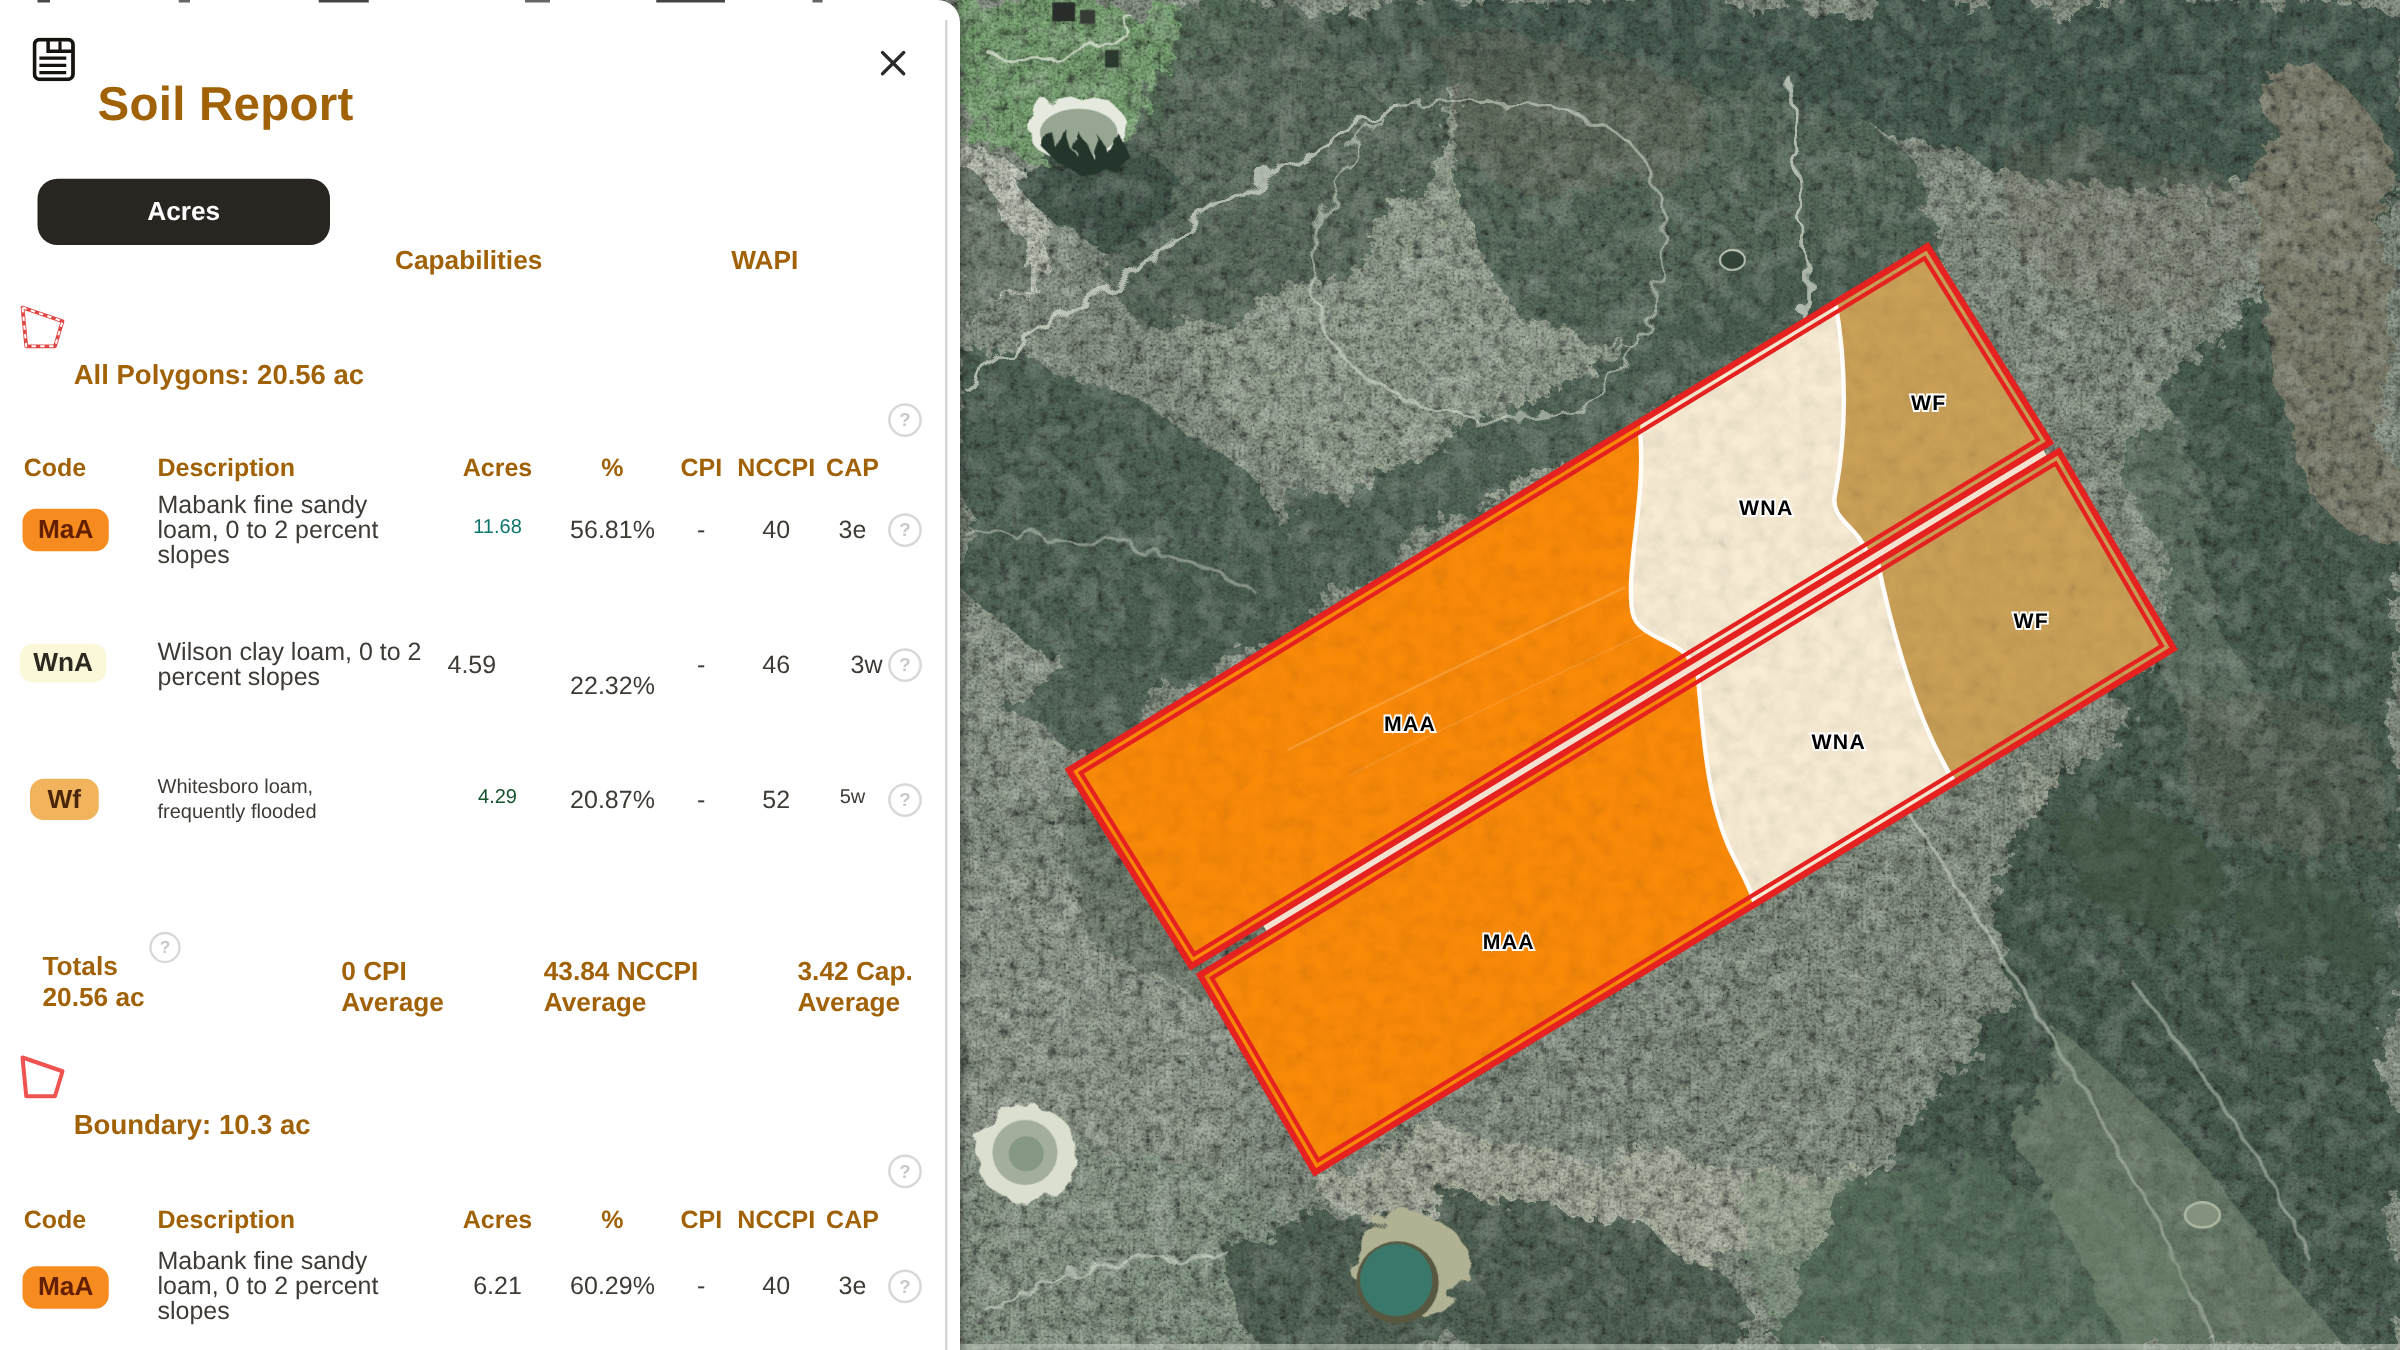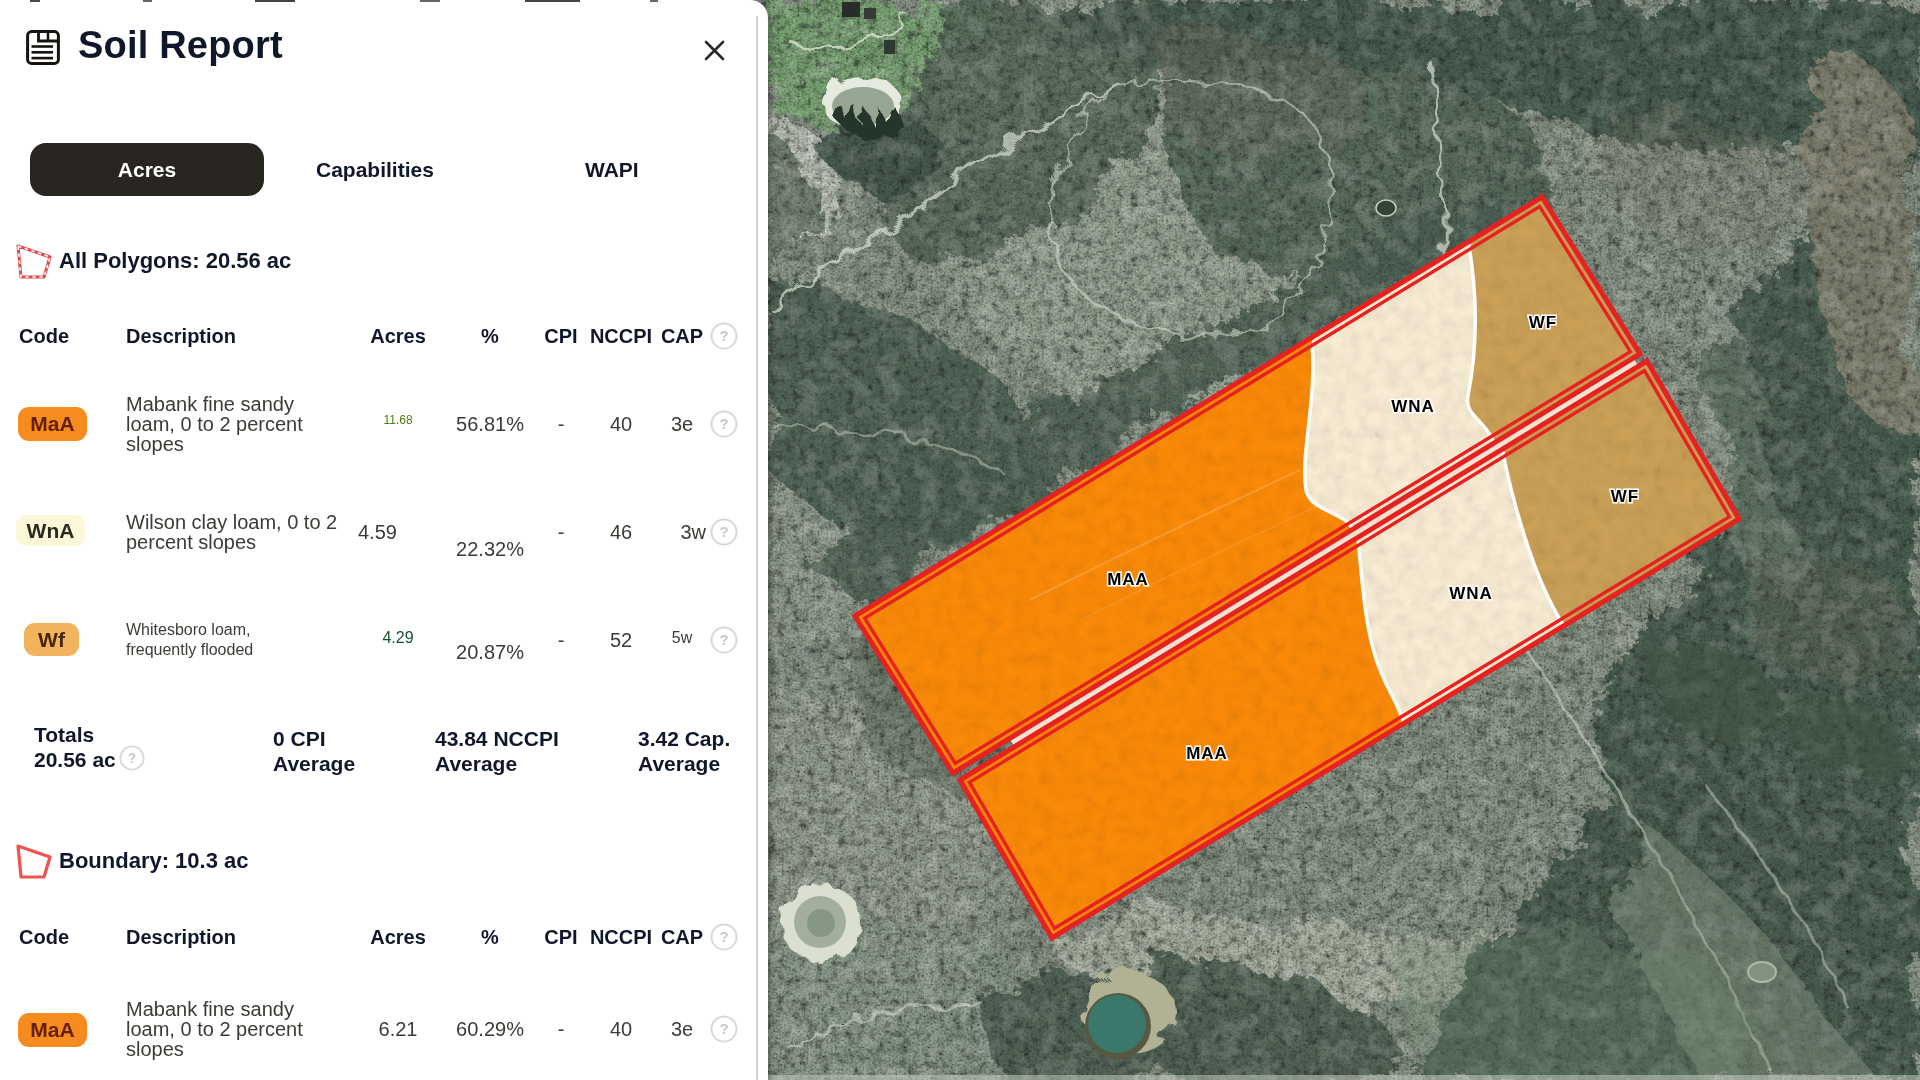--- a/index.html
+++ b/index.html
@@ -1,19 +1,19 @@
 <!DOCTYPE html>
 <html><head>
 <meta charset="utf-8">
 <style>
   html,body{margin:0;padding:0;width:1920px;height:1080px;overflow:hidden;background:#6e8072;font-family:"Liberation Sans",sans-serif;}
   #map{position:absolute;left:0;top:0;width:1920px;height:1080px;}
   #panel{position:absolute;left:0;top:0;width:768px;height:1080px;background:#ffffff;border-top-right-radius:18px;box-shadow:2px 0 6px rgba(0,0,0,.35);}
   .abs{position:absolute;}
-  .b{font-weight:bold;color:#0f172a;}
+  .b{font-weight:bold;color:#a16207;margin-top:39px;}
 </style>
 </head>
 <body>
 
 <svg id="map" viewBox="0 0 1920 1080" xmlns="http://www.w3.org/2000/svg">
   <defs>
     <filter id="rough" x="-20%" y="-20%" width="140%" height="140%">
       <feTurbulence type="fractalNoise" baseFrequency="0.016" numOctaves="3" seed="7" result="t"></feTurbulence>
       <feDisplacementMap in="SourceGraphic" in2="t" scale="55" result="d1"></feDisplacementMap>
       <feTurbulence type="fractalNoise" baseFrequency="0.11" numOctaves="2" seed="21" result="t2"></feTurbulence>
@@ -293,21 +293,21 @@
   <div class="abs b" style="left:658px;top:325px;width:48px;text-align:center;font-size:20px;">CAP</div>
   <svg class="abs" style="left:710px;top:322px" width="28" height="28" viewBox="0 0 28 28">
     <circle cx="14" cy="14" r="12.5" fill="none" stroke="#d8d8d8" stroke-width="2"></circle>
     <text x="14" y="19" font-size="15" font-weight="bold" fill="#c9c9c9" text-anchor="middle" font-family="Liberation Sans,sans-serif">?</text>
   </svg>
 
   <div class="abs" style="left:18px;top:407px;width:69px;height:34px;background:#f68b1f;border-radius:11px;color:#641f00;font-weight:bold;font-size:21px;text-align:center;line-height:34px;">MaA</div>
 
   <div class="abs" style="left:126px;top:394px;font-size:20px;color:#3e3a35;line-height:20px;">Mabank fine sandy<br>loam, 0 to 2 percent<br>slopes</div>
 
-  <div class="abs" style="left:358px;top:413px;width:80px;text-align:center;font-size:12px;color:#4d7c0f;">11.68</div>
+  <div class="abs" style="left:358px;top:413px;width:80px;text-align:center;font-size:16px;color:#0f766e;">11.68</div>
   <div class="abs" style="left:455px;top:413px;width:70px;text-align:center;font-size:20px;color:#3e3a35;">56.81%</div>
   <div class="abs" style="left:531px;top:413px;width:60px;text-align:center;font-size:20px;color:#3e3a35;">-</div>
   <div class="abs" style="left:588px;top:413px;width:66px;text-align:center;font-size:20px;color:#3e3a35;">40</div>
   <div class="abs" style="left:658px;top:413px;width:48px;text-align:center;font-size:20px;color:#3e3a35;">3e</div>
   <svg class="abs" style="left:710px;top:410px" width="28" height="28" viewBox="0 0 28 28">
     <circle cx="14" cy="14" r="12.5" fill="none" stroke="#d8d8d8" stroke-width="2"></circle>
     <text x="14" y="19" font-size="15" font-weight="bold" fill="#c9c9c9" text-anchor="middle" font-family="Liberation Sans,sans-serif">?</text>
   </svg>
 
   <div class="abs" style="left:16px;top:515px;width:69px;height:31px;background:#fbf8d9;border-radius:10px;color:#2c2a20;font-weight:bold;font-size:21px;text-align:center;line-height:31px;">WnA</div>
@@ -322,21 +322,21 @@
   <svg class="abs" style="left:710px;top:518px" width="28" height="28" viewBox="0 0 28 28">
     <circle cx="14" cy="14" r="12.5" fill="none" stroke="#d8d8d8" stroke-width="2"></circle>
     <text x="14" y="19" font-size="15" font-weight="bold" fill="#c9c9c9" text-anchor="middle" font-family="Liberation Sans,sans-serif">?</text>
   </svg>
 
   <div class="abs" style="left:24px;top:623px;width:55px;height:33px;background:#f2b35d;border-radius:11px;color:#49260a;font-weight:bold;font-size:21px;text-align:center;line-height:33px;">Wf</div>
 
   <div class="abs" style="left:126px;top:620px;font-size:16px;color:#3e3a35;line-height:20px;">Whitesboro loam,<br>frequently flooded</div>
 
   <div class="abs" style="left:358px;top:629px;width:80px;text-align:center;font-size:16px;color:#14532d;">4.29</div>
-  <div class="abs" style="left:455px;top:629px;width:70px;text-align:center;font-size:20px;color:#3e3a35;margin-top:12px;">20.87%</div>
+  <div class="abs" style="left:455px;top:629px;width:70px;text-align:center;font-size:20px;color:#3e3a35;">20.87%</div>
   <div class="abs" style="left:531px;top:629px;width:60px;text-align:center;font-size:20px;color:#3e3a35;">-</div>
   <div class="abs" style="left:588px;top:629px;width:66px;text-align:center;font-size:20px;color:#3e3a35;">52</div>
   <div class="abs" style="left:658px;top:629px;width:48px;text-align:center;font-size:16px;color:#3e3a35;">5w</div>
   <svg class="abs" style="left:710px;top:626px" width="28" height="28" viewBox="0 0 28 28">
     <circle cx="14" cy="14" r="12.5" fill="none" stroke="#d8d8d8" stroke-width="2"></circle>
     <text x="14" y="19" font-size="15" font-weight="bold" fill="#c9c9c9" text-anchor="middle" font-family="Liberation Sans,sans-serif">?</text>
   </svg>
 
   <div class="abs b" style="left:34px;top:722px;font-size:21px;line-height:25px;">Totals<br>20.56 ac</div>
   <svg class="abs" style="left:119px;top:745px" width="26" height="26" viewBox="0 0 28 28">

